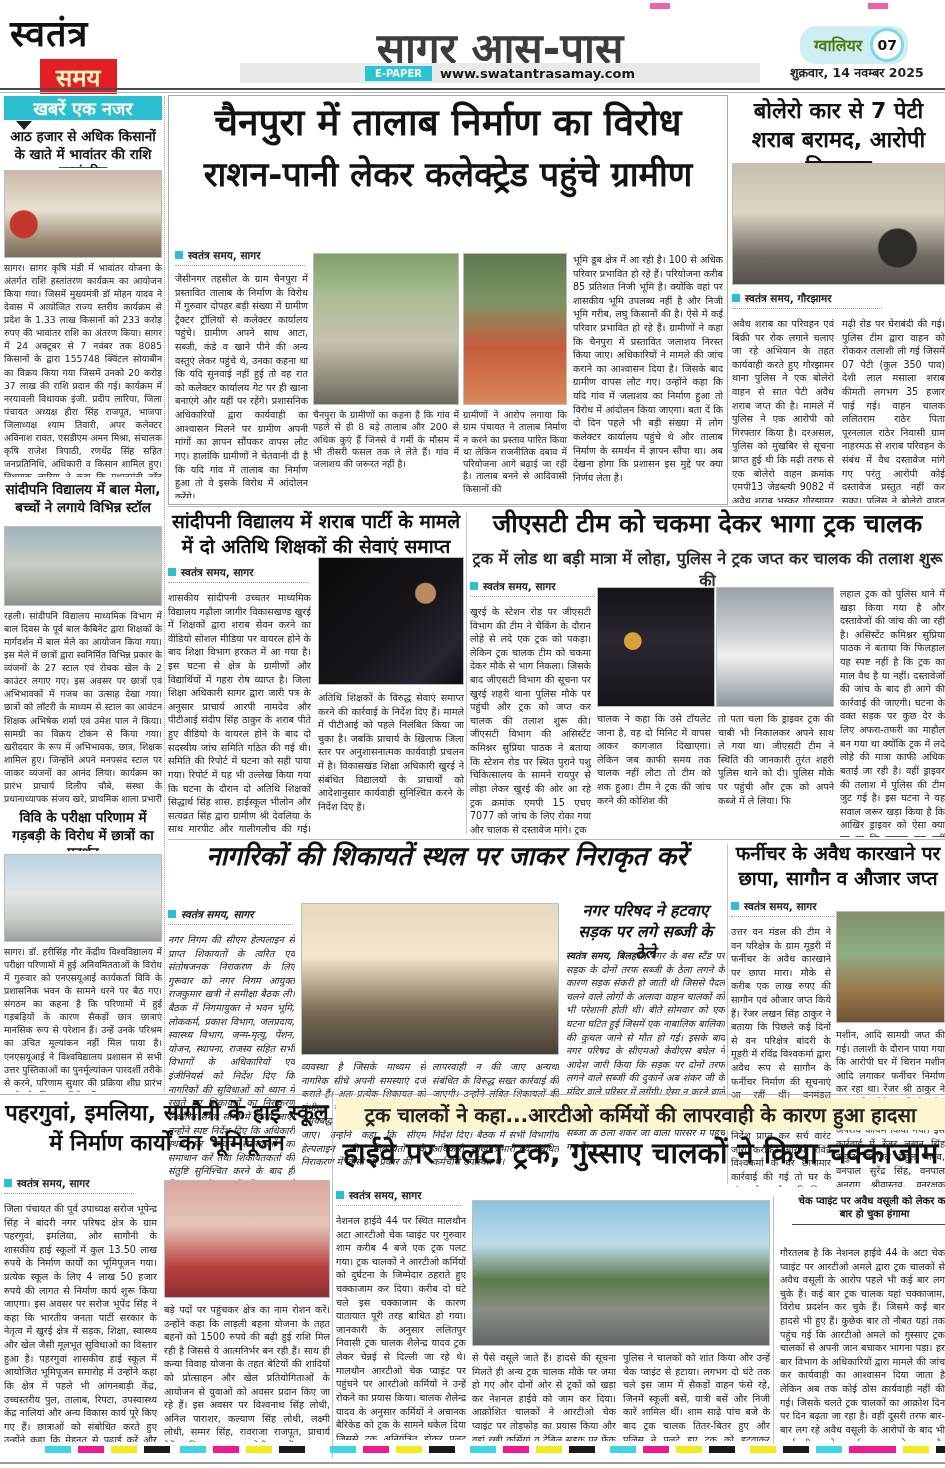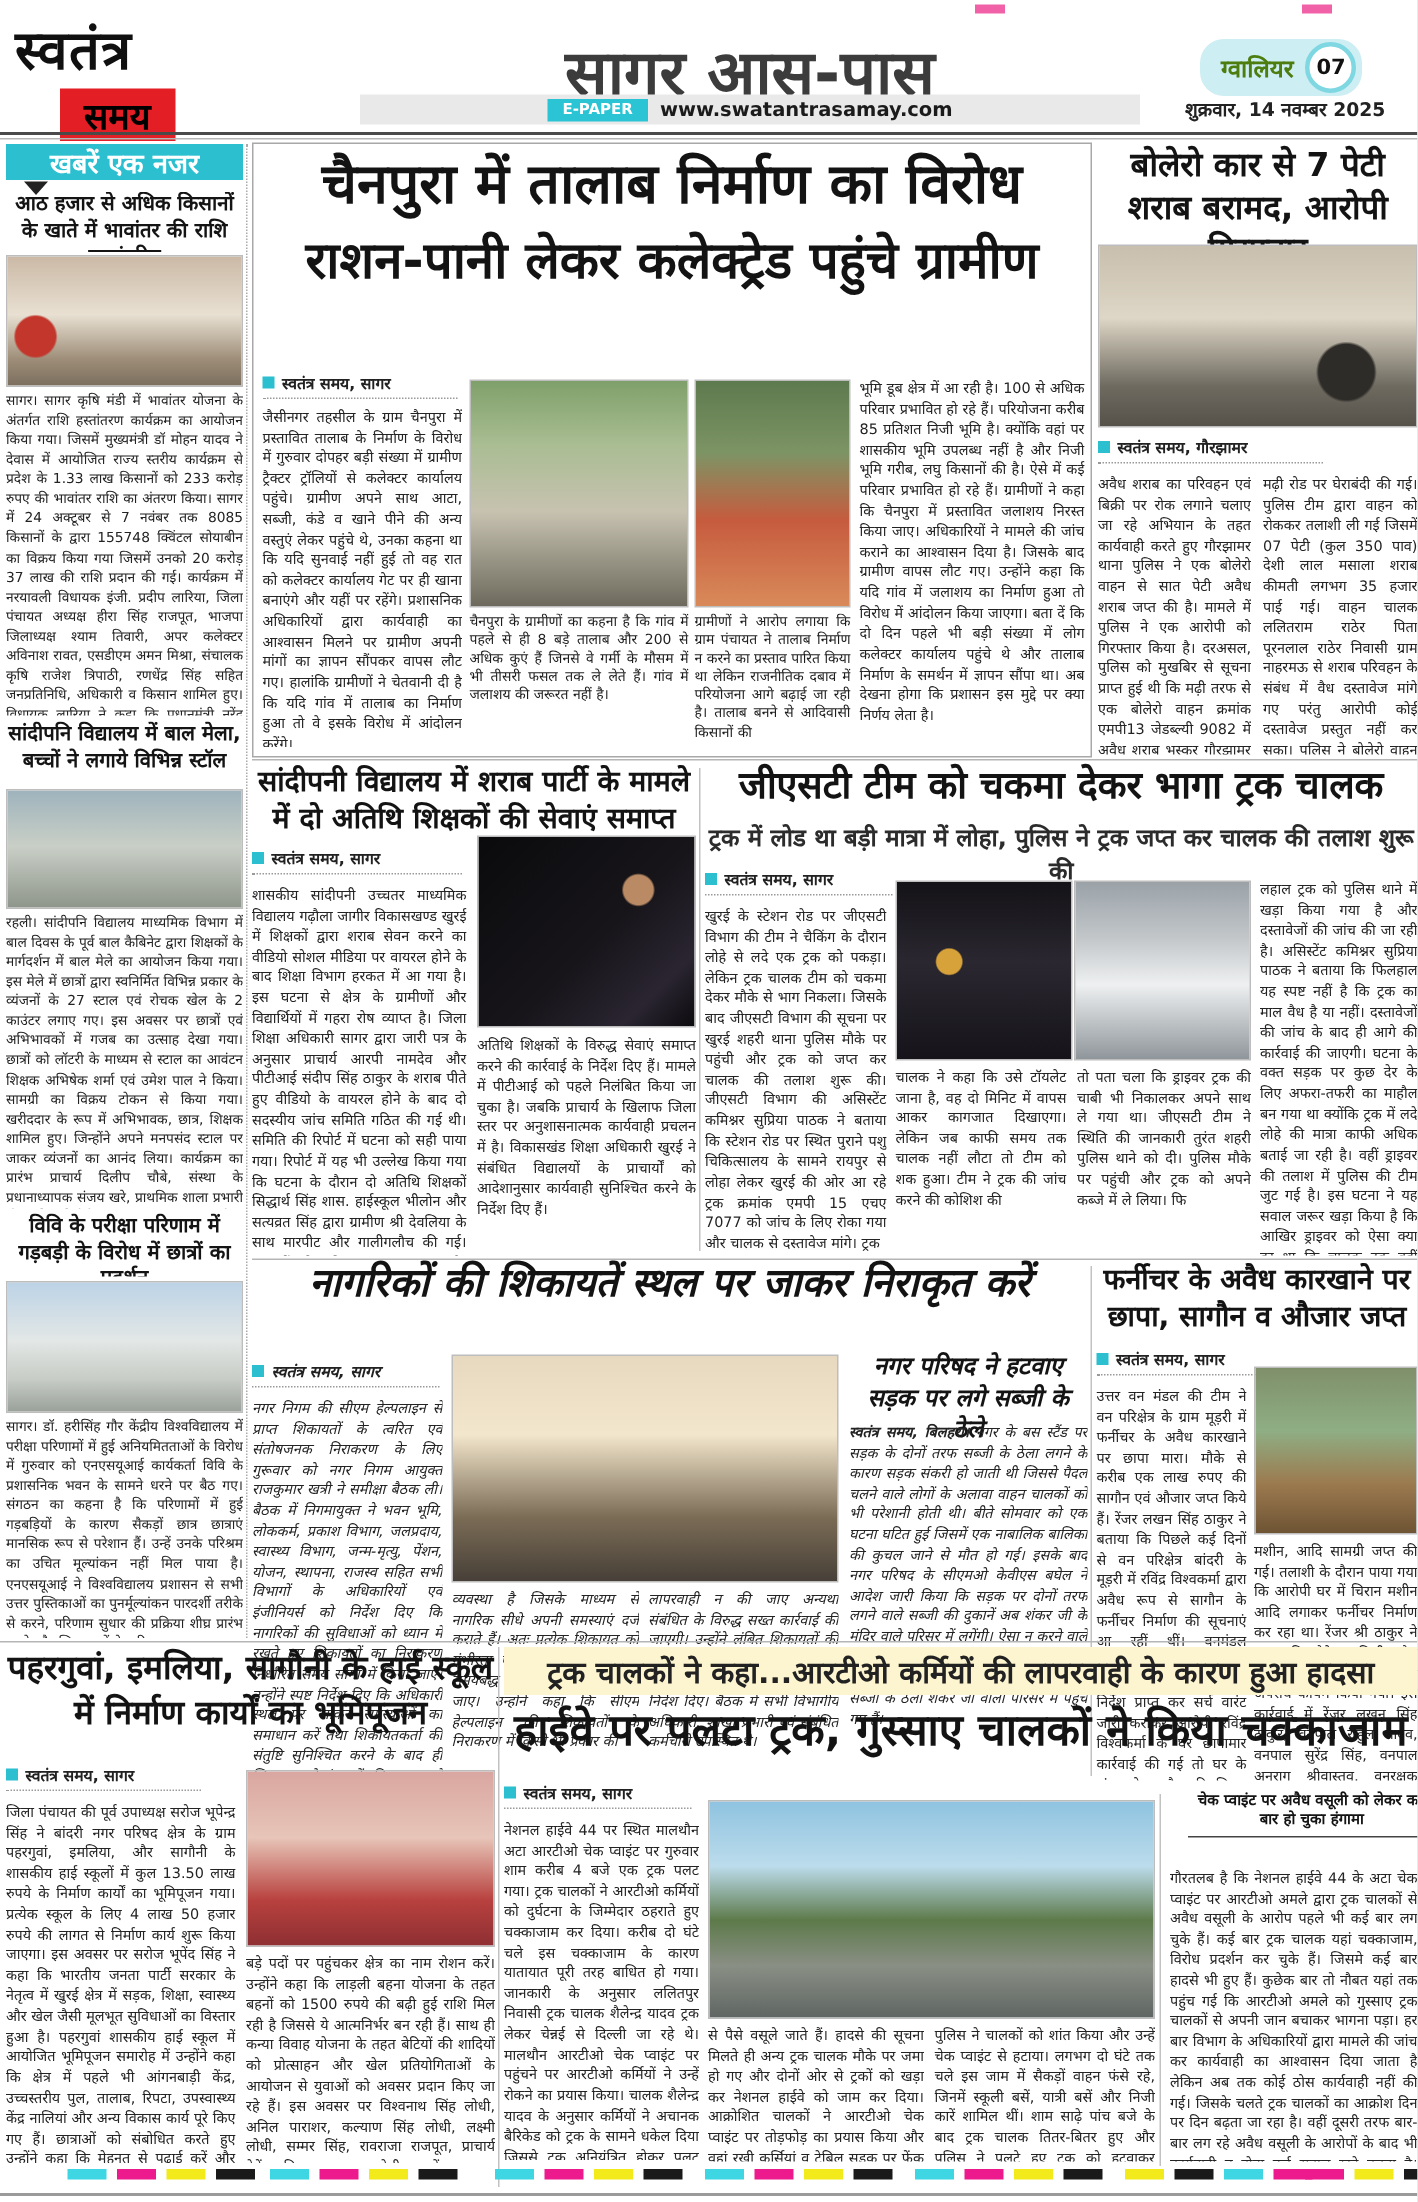--- a/index.html
+++ b/index.html
@@ -26,21 +26,21 @@
   .ph-bolero{background:radial-gradient(circle at 78% 70%,#2e2c29 0 10%,transparent 11%),linear-gradient(180deg,#c8bfae 0%,#ded6c6 40%,#6e6a60 78%,#56524a 100%);}
   .ph-dark{background:radial-gradient(circle at 74% 28%,#b98a63 0 7%,transparent 8%),linear-gradient(135deg,#0a0a0c 0%,#17151a 55%,#2a2531 82%,#0c0b0e 100%);}
   .ph-truck-night{background:radial-gradient(circle at 30% 45%,#d8a23b 0 8%,transparent 9%),linear-gradient(180deg,#141317 0%,#2a2730 45%,#16141a 100%);}
   .ph-suv{background:linear-gradient(180deg,#9aa2a8 0%,#c3c7ca 32%,#eef0f1 58%,#8f969b 100%);}
   .ph-meeting{background:linear-gradient(180deg,#e7d9bf 0%,#f2e6cc 35%,#7a6b55 72%,#474038 100%);}
   .ph-furniture{background:linear-gradient(180deg,#7f8f6a 0%,#8fae84 38%,#9c7a4f 70%,#6e5434 100%);}
   .ph-event-red{background:linear-gradient(180deg,#d9a6a0 0%,#e7c5b8 38%,#b8413e 74%,#8e2f33 100%);}
   .ph-highway{background:linear-gradient(180deg,#8fc3e0 0%,#bcdcec 30%,#5d7a4a 55%,#8a8f85 76%,#5f6663 100%);}
   
   .logo1{font-size:36px;font-weight:bold;color:#101010;letter-spacing:1px;}
-  .logo2{display:inline-block;background:#e31e24;color:#000000;font-weight:bold;font-size:24px;padding:1px 16px;margin-left:30px;margin-top:2px;}
+  .logo2{display:inline-block;background:#e31e24;color:#fef9c3;font-weight:bold;font-size:24px;padding:1px 16px;margin-left:30px;margin-top:2px;}
   .section-title{font-size:42px;font-weight:bold;color:#3c3c3c;}
   .epaper-bar{background:#e9e9e9;display:flex;align-items:center;justify-content:center;gap:8px;}
   .epaper-badge{background:#2bc4d4;color:#fff;font-weight:bold;font-size:10px;padding:2px 10px;}
   .site-url{font-weight:bold;font-size:13px;color:#1b1b1b;}
   .edition-pill{background:#cdeef3;border-radius:16px;display:flex;align-items:center;gap:8px;padding:2px 4px 2px 14px;}
   .edition-name{font-weight:bold;font-size:16px;color:#4d7c0f;}
   .page-circle{width:28px;height:28px;border-radius:50%;background:#fff;border:3px solid #7fd7e2;display:flex;align-items:center;justify-content:center;font-weight:bold;font-size:14px;color:#111;}
   .date-line{font-weight:bold;font-size:12.5px;color:#222;}
   
   .side-head{background:#2bbfd0;color:#fff;font-weight:bold;font-size:18px;display:flex;align-items:center;justify-content:center;}

